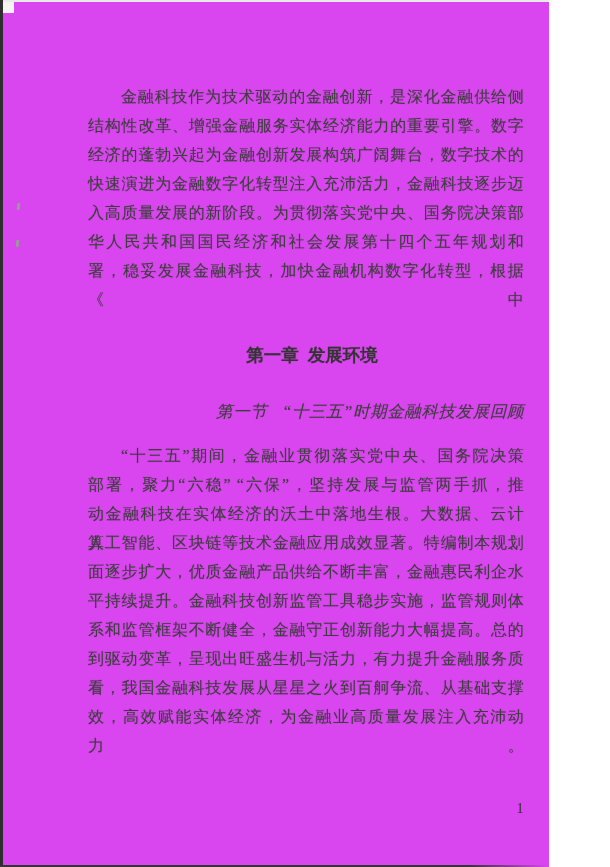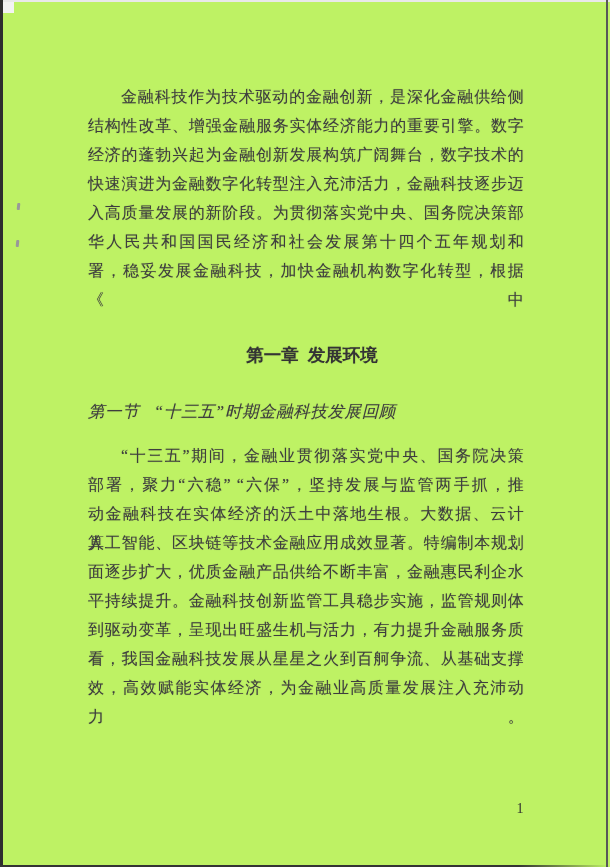--- a/index.html
+++ b/index.html
@@ -1,21 +1,21 @@
 <!DOCTYPE html>
 <html><head>
 <meta charset="utf-8">
 <style>
   html, body { margin: 0; padding: 0; background: #ffffff; }
 
   .page {
     position: relative;
-    width: 610px;
+    width: 549px;
     height: 867px;
-    background: #bef264;
+    background: #d946ef;
     overflow: hidden;
     font-family: "Liberation Serif", serif;
     color: #3e3e3e;
   }
 
   
   .edge-top {
     position: absolute; top: 0; left: 0; right: 0; height: 2px;
     background: #e9e9e9;
   }
@@ -74,21 +74,21 @@
     word-spacing: 4px;
     text-shadow: 0 0 1px rgba(52,52,52,0.35);
   }
   .section-heading {
     position: absolute; left: 88px; top: 397px; width: 436px; margin: 0;
     font-family: "Liberation Serif", serif;
     font-style: italic;
     font-weight: 400;
     font-size: 16.5px;
     line-height: 29px;
-    text-align: left;
+    text-align: right;
     color: #3e3e3e;
     letter-spacing: 0.6px;
     word-spacing: 10px;
     text-shadow: 0 0 1px rgba(62,62,62,0.38);
   }
 
   .page-number {
     position: absolute; left: 507px; top: 800px; width: 26px;
     text-align: center;
     font-size: 14px;
@@ -122,20 +122,21 @@
   <h1 class="chapter-heading">第一章 发展环境</h1>
   <h2 class="section-heading">第一节 “十三五”时期金融科技发展回顾</h2>
 
   <div class="textblock para-review">
     <div class="line indent stretch">“十三五”期间，金融业贯彻落实党中央、国务院决策</div>
     <div class="line stretch">部署，聚力“六稳” “六保”，坚持发展与监管两手抓，推</div>
     <div class="line stretch">动金融科技在实体经济的沃土中落地生根。大数据、云计算、</div>
     <div class="line stretch">人工智能、区块链等技术金融应用成效显著。特编制本规划</div>
     <div class="line stretch">面逐步扩大，优质金融产品供给不断丰富，金融惠民利企水</div>
     <div class="line stretch">平持续提升。金融科技创新监管工具稳步实施，监管规则体</div>
+    <div class="line stretch">系和监管框架不断健全，金融守正创新能力大幅提高。总的</div>
     <div class="line stretch">到驱动变革，呈现出旺盛生机与活力，有力提升金融服务质</div>
     <div class="line stretch">看，我国金融科技发展从星星之火到百舸争流、从基础支撑</div>
     <div class="line stretch">效，高效赋能实体经济，为金融业高质量发展注入充沛动力。</div>
   </div>
 
   <div class="page-number">1</div>
 
 </div>
 
 </body></html>

